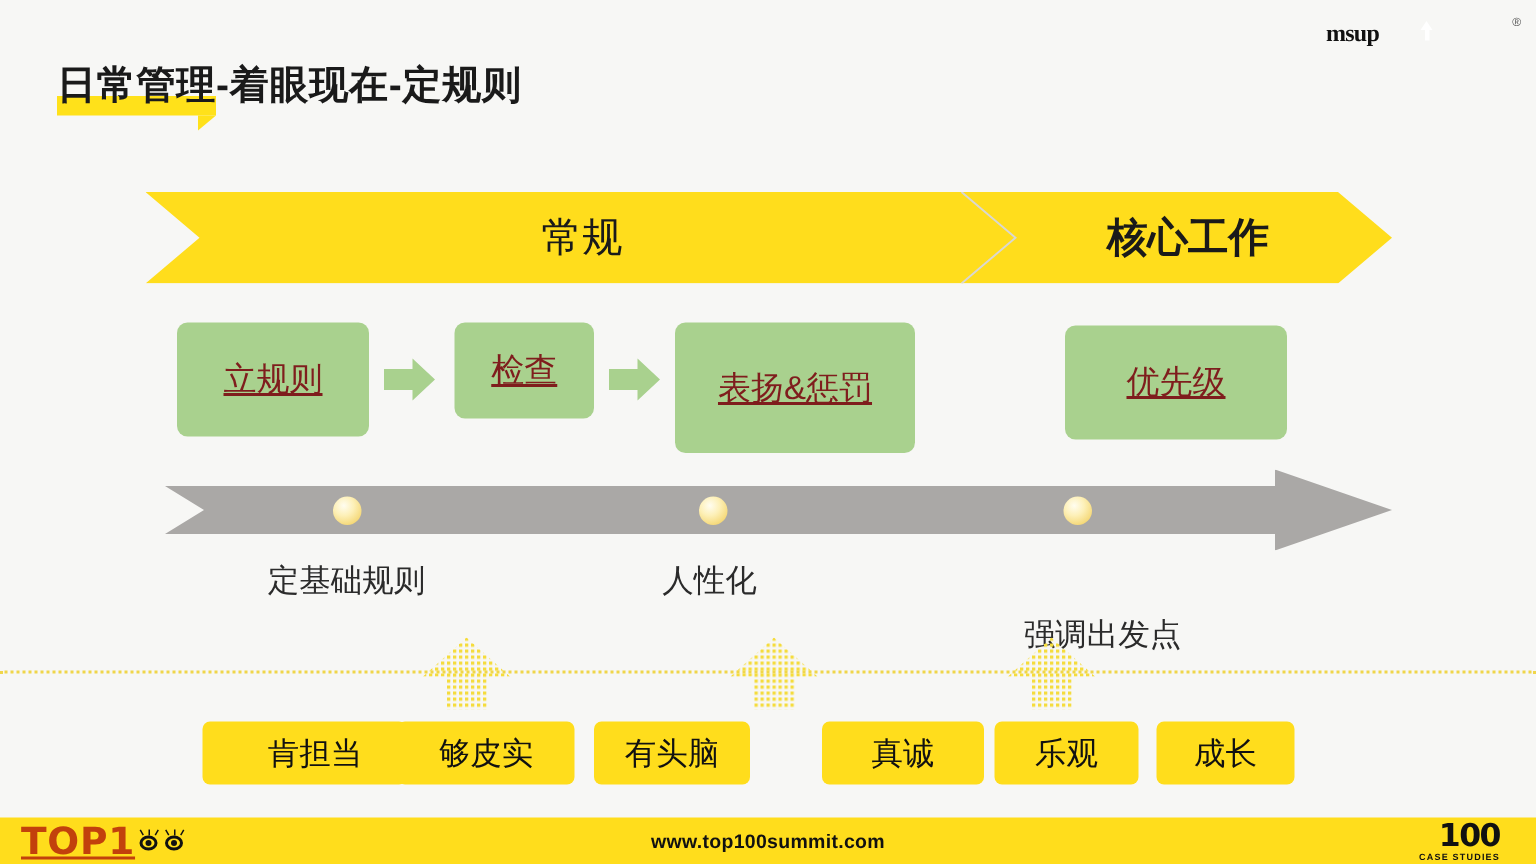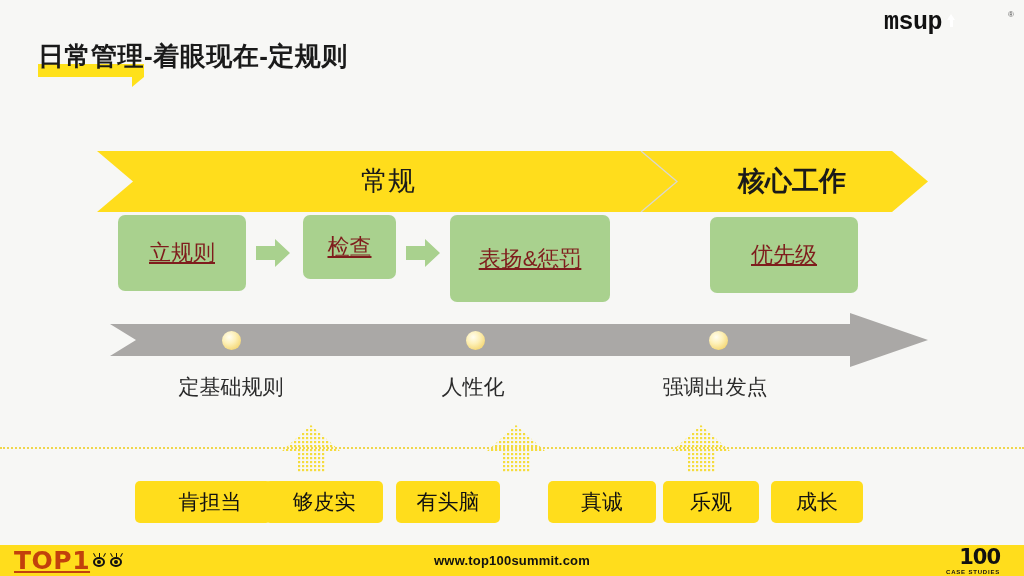--- a/index.html
+++ b/index.html
@@ -22,23 +22,23 @@
 
   
   .msup-logo {
     position: absolute;
     left: 884px;
     top: 8px;
     width: 130px;
     height: 30px;
   }
   .msup-logo .word {
-    font-family: Liberation Mono, monospace;
-    font-weight: bold;
-    font-size: 25px;
+    font-family: Liberation Serif, serif;
+    font-weight: bold;
+    font-size: 16px;
     letter-spacing: -0.5px;
     color: #111;
     line-height: 30px;
     position: absolute;
     left: 0;
     top: 0;
   }
   .msup-logo .reg {
     position: absolute;
     right: 0;
@@ -101,21 +101,20 @@
     white-space: nowrap;
   }
 
   
   .banner {
     position: absolute;
     left: 97px;
     top: 128px;
     width: 831px;
     height: 61px;
-    margin-top: 23px;
   }
   .banner-shape {
     position: absolute;
     inset: 0;
     background: #ffdd1c;
     -webkit-clip-path: polygon(0 0, 795px 0, 831px 50%, 795px 100%, 0 100%, 36px 50%);
     clip-path: polygon(0 0, 795px 0, 831px 50%, 795px 100%, 0 100%, 36px 50%);
   }
   .banner-seam {
     position: absolute;
@@ -362,21 +361,21 @@
   </div>
 
   <div class="timeline">
     <div class="timeline-shape"></div>
   </div>
   <div class="tdot" style="left:222px;"></div>
   <div class="tdot" style="left:466px;"></div>
   <div class="tdot" style="left:709px;"></div>
   <div class="tlabel" style="left:136px; width:190px;">定基础规则</div>
   <div class="tlabel" style="left:410px; width:126px;">人性化</div>
-  <div class="tlabel" style="left:620px; width:190px;">强调出发点</div>
+  <div class="tlabel" style="left:640px; width:190px;margin-top:36px;">强调出发点</div>
 
   <div class="dashline"></div>
 
   <div class="uparrow-dots" style="left:282px;">
     <svg width="58" height="48" viewBox="0 0 58 48">
       <defs>
         <pattern id="dots1" width="4" height="4" patternUnits="userSpaceOnUse">
           <rect x="0" y="0" width="2.2" height="2.2" fill="#f5dc3c"></rect>
         </pattern>
       </defs>

